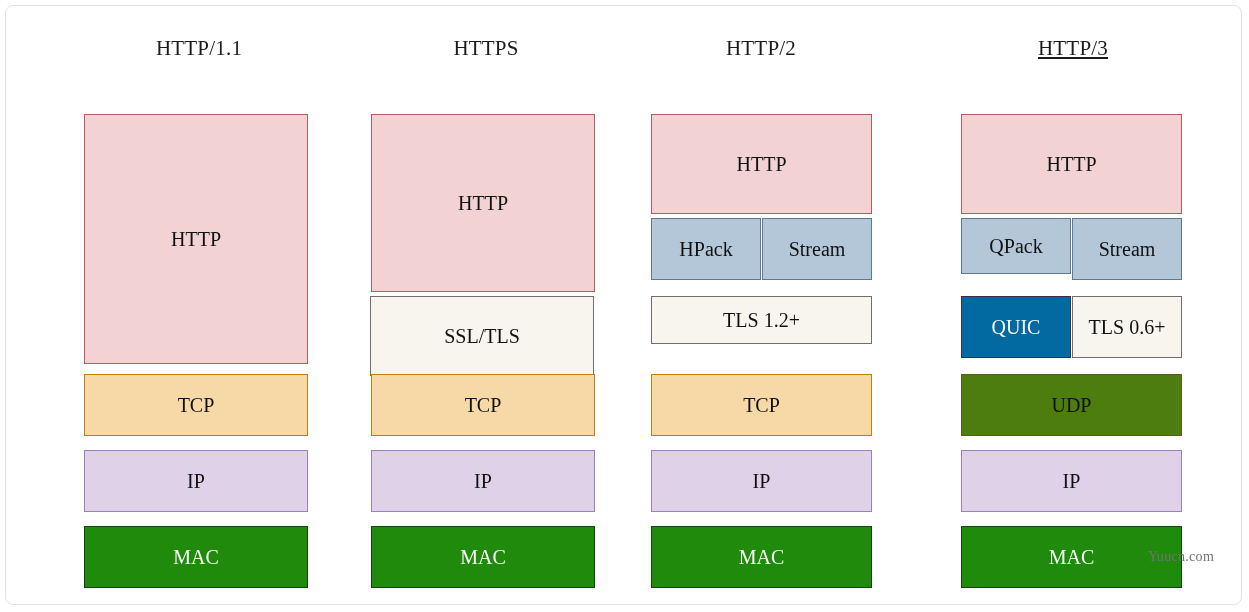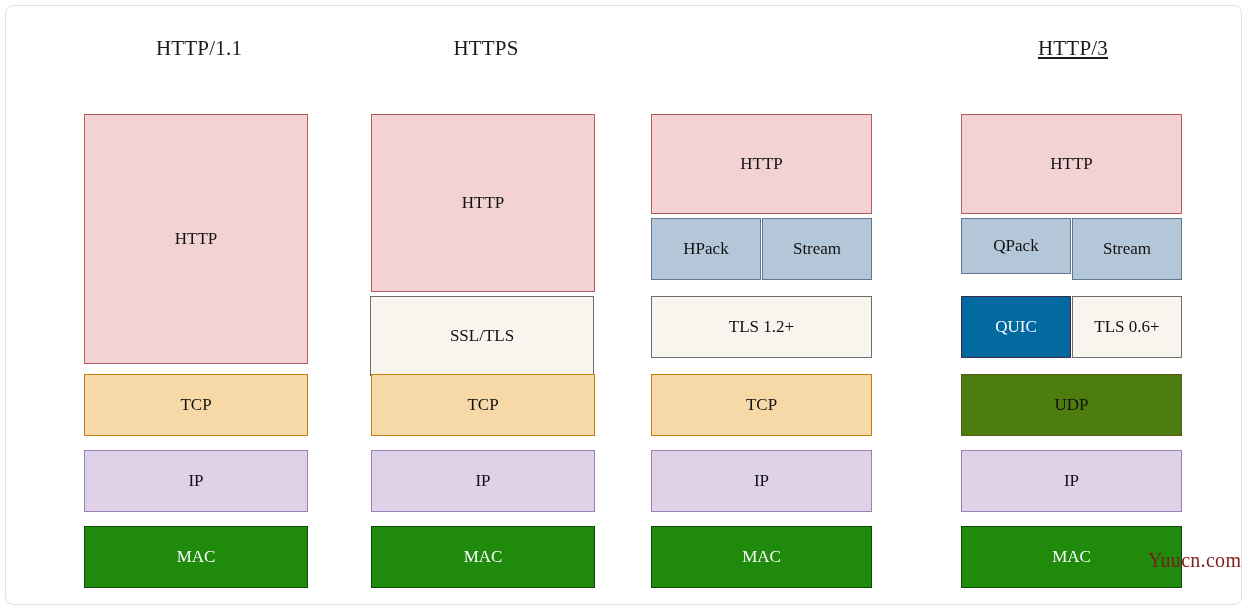--- a/index.html
+++ b/index.html
@@ -42,53 +42,54 @@
     position: absolute;
     left: 0;
     top: 0;
     right: 0;
     bottom: 0;
     border: 1px solid #888;
     box-sizing: border-box;
     display: flex;
     align-items: center;
     justify-content: center;
-    font-size: 17px;
+    font-size: 20px;
     color: #111;
     z-index: 3;
   }
   .box .top {
     position: absolute;
     left: 0;
     top: 0;
     width: 100%;
     height: 100%;
     z-index: 2;
     overflow: visible;
     pointer-events: none;
   }
   .box svg { display: block; overflow: visible; }
   .label-light { color: #ffffff !important; }
   .watermark {
     position: absolute;
-    font-size: 20px;
-    color: #7f1d1d;
+    font-size: 14px;
+    color: #737373;
     font-family: "Liberation Serif", "DejaVu Serif", serif;
     letter-spacing: 0.3px;
     z-index: 40;
     white-space: nowrap;
   }
 </style>
 </head>
 <body>
 
 <div id="frame">
 
   <div class="col-title" style="left:83px; top:30px; width:220px;">HTTP/1.1</div>
   <div class="col-title" style="left:370px; top:30px; width:220px;">HTTPS</div>
+  <div class="col-title" style="left:645px; top:30px; width:220px;">HTTP/2</div>
   <div class="col-title" style="left:957px; top:30px; width:220px;text-decoration:underline;">HTTP/3</div>
 
   <div class="box" style="left:78px; top:108px; width:224px; height:250px; z-index:10;">
     <svg class="top" width="224" height="250" viewBox="-22 -22 246 272">
       <polygon points="0,0 21,-21 223,-21 202,0" fill="#ddb8b8" stroke="#b45b5b" stroke-width="1"></polygon>
       <polygon points="0,0 -21,21 -21,249 0,228" fill="#ddb8b8" stroke="#b45b5b" stroke-width="1" transform="translate(0,0)"></polygon>
       <polygon points="0,0 -20,-20 -20,229 0,249" fill="#ddb8b8" stroke="#b45b5b" stroke-width="1"></polygon>
     </svg>
     <div class="front" style="background:#f2d2d2; border-color:#b45b5b;">HTTP</div>
   </div>
@@ -167,21 +168,21 @@
     </svg>
     <div class="front" style="background:#b4c7d9; border-color:#5d7894;">HPack</div>
   </div>
   <div class="box" style="left:756px; top:212px; width:110px; height:62px; z-index:11;">
     <svg class="top" width="110" height="62" viewBox="-22 -22 132 84">
       <polygon points="0,0 21,-21 109,-21 88,0" fill="#9fb2c4" stroke="#5d7894" stroke-width="1"></polygon>
       <polygon points="0,0 -20,-20 -20,41 0,61" fill="#9fb2c4" stroke="#5d7894" stroke-width="1"></polygon>
     </svg>
     <div class="front" style="background:#b4c7d9; border-color:#5d7894;">Stream</div>
   </div>
-  <div class="box" style="left:645px; top:290px; width:221px; height:62px; z-index:12;">
+  <div class="box" style="left:645px; top:290px; width:221px; height:48px; z-index:12;">
     <svg class="top" width="221" height="62" viewBox="-22 -22 243 84">
       <polygon points="0,0 21,-21 220,-21 199,0" fill="#e0ddd4" stroke="#6e6e6e" stroke-width="1"></polygon>
       <polygon points="0,0 -20,-20 -20,41 0,61" fill="#e0ddd4" stroke="#6e6e6e" stroke-width="1"></polygon>
     </svg>
     <div class="front" style="background:#f8f5ee; border-color:#6e6e6e;">TLS 1.2+</div>
   </div>
   <div class="box" style="left:645px; top:368px; width:221px; height:62px; z-index:13;">
     <svg class="top" width="221" height="62" viewBox="-22 -22 243 84">
       <polygon points="0,0 21,-21 220,-21 199,0" fill="#e2bd87" stroke="#c07f10" stroke-width="1"></polygon>
       <polygon points="0,0 -20,-20 -20,41 0,61" fill="#e2bd87" stroke="#c07f10" stroke-width="1"></polygon>

